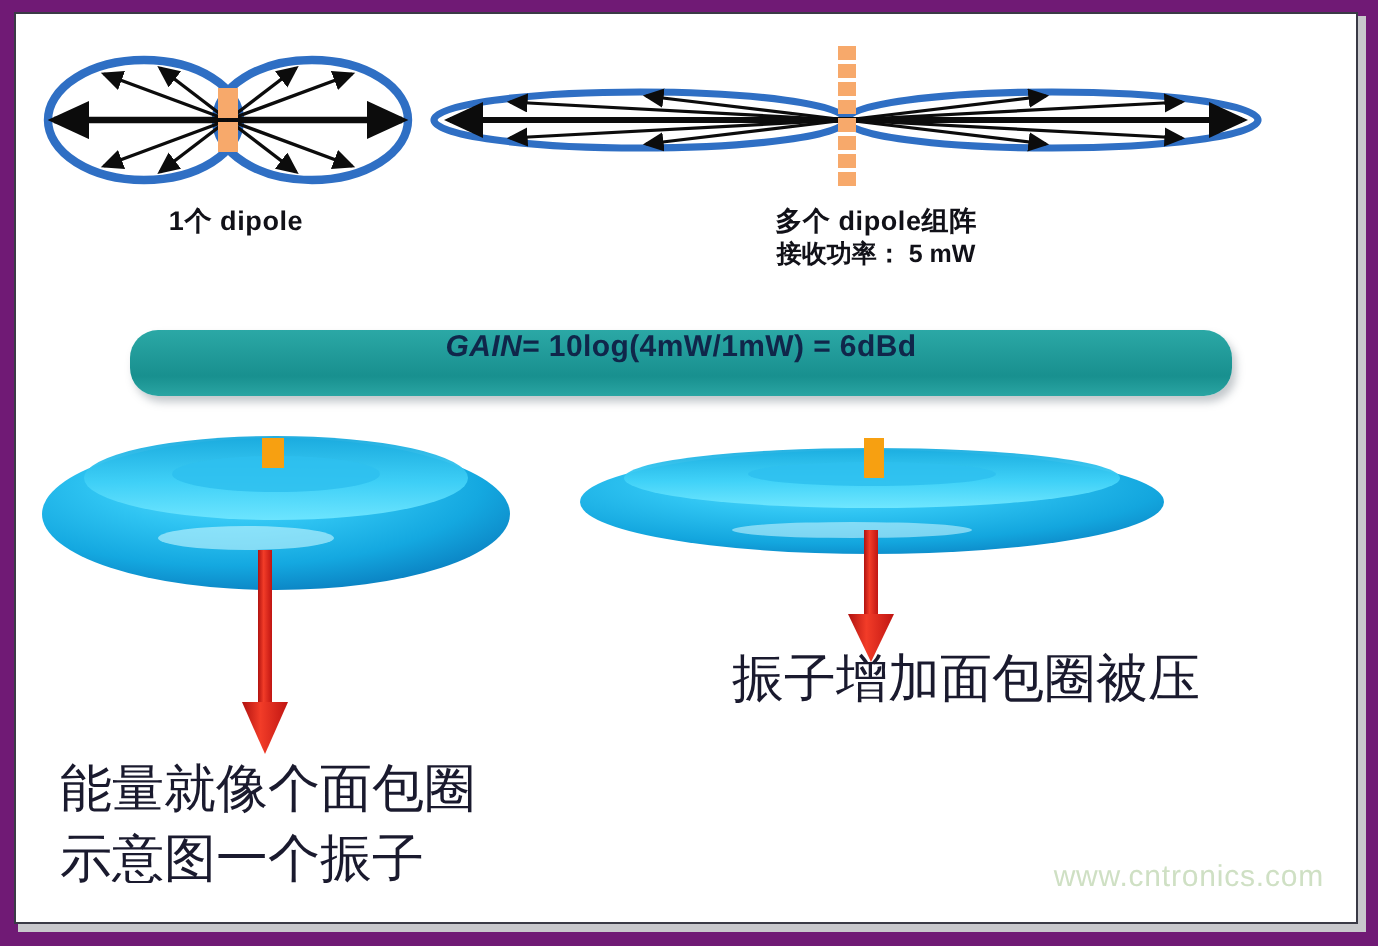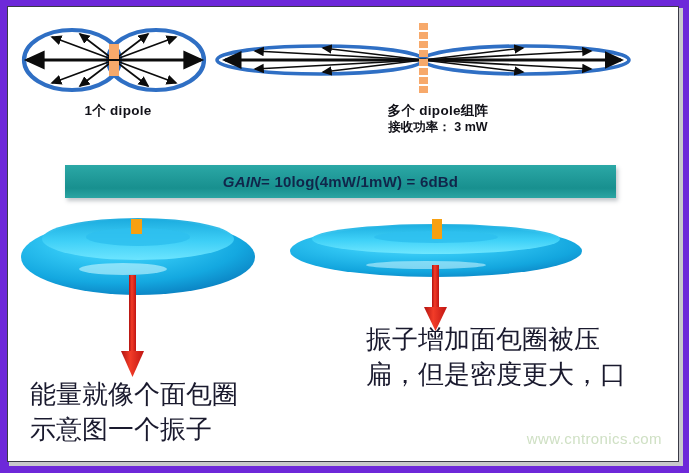--- a/index.html
+++ b/index.html
@@ -7,21 +7,21 @@
     padding: 0;
     background: #ffffff;
   }
   body {
     font-family: "Liberation Sans", sans-serif;
   }
   #stage {
     position: relative;
     width: 689px;
     height: 473px;
-    background: #6d28d9;
+    background: #701a75;
     overflow: hidden;
   }
   
   #frame {
     position: absolute;
     left: 7px;
     top: 6px;
     width: 672px;
     height: 456px;
     border: 1px solid #3a3a46;
@@ -72,22 +72,23 @@
   
   #gain-banner {
     position: absolute;
     left: 57px;
     top: 158px;
     width: 551px;
     height: 33px;
     background: linear-gradient(180deg, #2ba8a6 0%, #1f9897 45%, #18908f 70%, #2aa5a3 100%);
     box-shadow: 2px 3px 4px rgba(120,130,140,0.45);
     display: flex;
-    align-items: center;
+    align-items: flex-start;
     justify-content: center;
+    border-radius: 14px;
   }
   #gain-banner-text {
     color: #10264a;
     font-size: 15px;
     font-weight: bold;
     letter-spacing: 0.2px;
     white-space: nowrap;
   }
   #gain-banner-text .gain-italic {
     font-style: italic;
@@ -196,21 +197,21 @@
         <div class="orange-cell" style="height:7px;"></div>
         <div class="orange-cell" style="height:7px;"></div>
         <div class="orange-cell" style="height:7px;"></div>
         <div class="orange-cell" style="height:7px;"></div>
         <div class="orange-cell" style="height:7px;"></div>
       </div>
     </div>
 
     <div class="dipole-caption" style="left:330px; top:96px; width:200px;">
       <div class="line1">多个  dipole组阵</div>
-      <div class="line2">接收功率： 3 mW</div>
+      <div class="line2">接收功率： 5 mW</div>
     </div>
 
     <div id="gain-banner">
       <div id="gain-banner-text">
         <span class="gain-italic">GAIN</span><span>= 10log(4mW/1mW) = 6dBd</span>
       </div>
     </div>
 
     <div class="torus-wrap" style="left:3px; top:190px; width:255px; height:110px;">
       <svg width="255" height="110" viewBox="0 0 255 110">
@@ -287,19 +288,18 @@
       </svg>
     </div>
 
     <div class="bottom-caption" style="left:22px; top:371px;">
       <div>能量就像个面包圈</div>
       <div>示意图一个振子</div>
     </div>
 
     <div class="bottom-caption" style="left:358px; top:316px;">
       <div>振子增加面包圈被压</div>
-      <div>扁，但是密度更大，口</div>
     </div>
 
     <div id="watermark">www.cntronics.com</div>
 
   </div>
 </div>
 
 </body></html>

